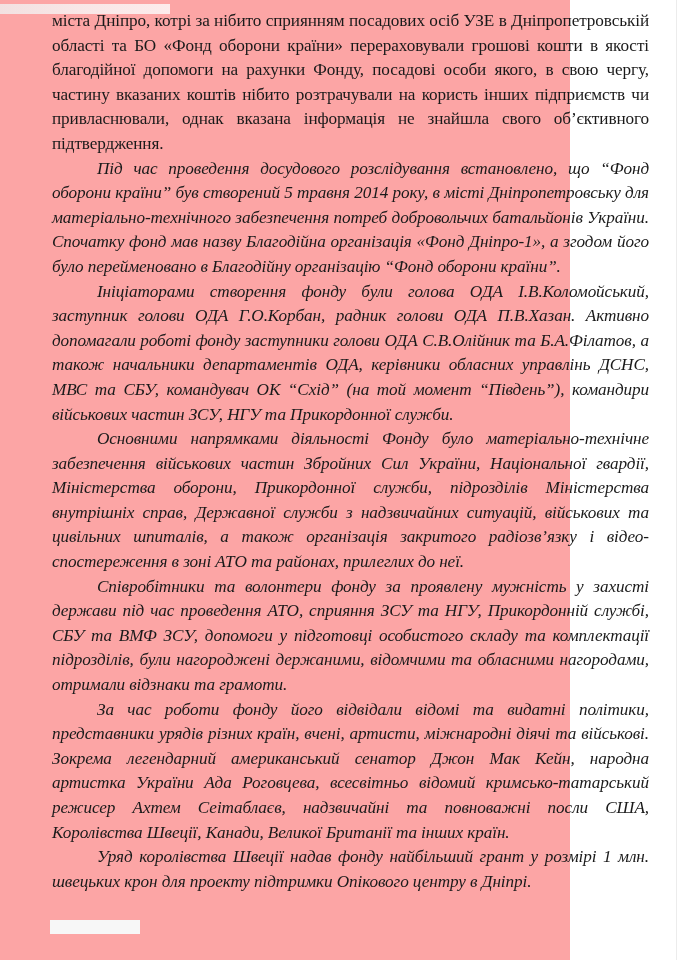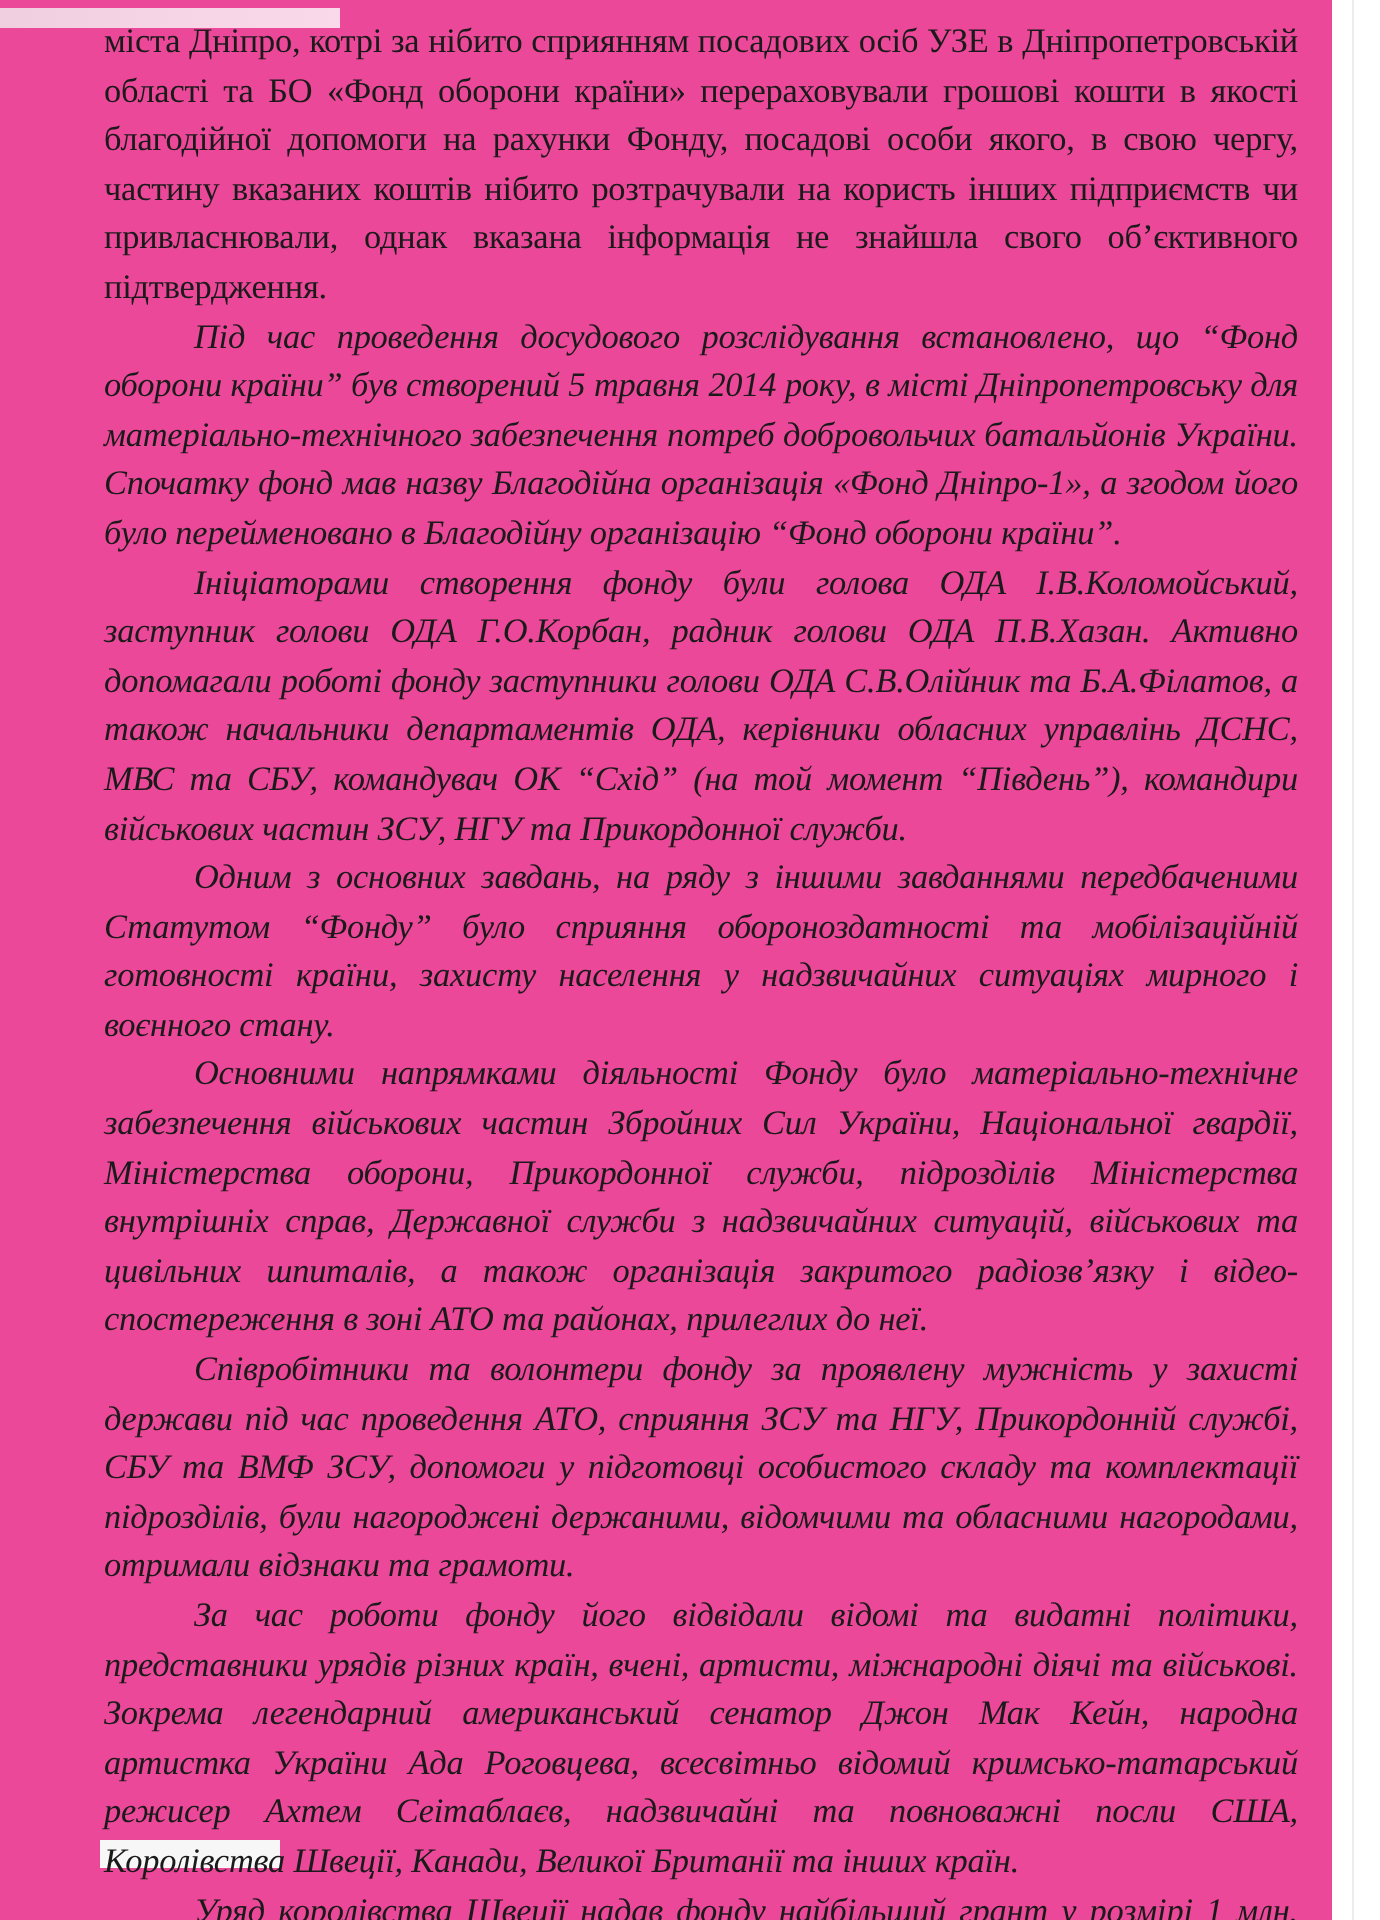--- a/index.html
+++ b/index.html
@@ -9,22 +9,22 @@
     }
     body {
       width: 690px;
       height: 960px;
       overflow: hidden;
       position: relative;
     }
     .page {
       position: absolute;
       left: 0; top: 0;
-      width: 666px; height: 960px;
-      background: #ec4899;
+      width: 570px; height: 960px;
+      background: #fca5a5;
     }
     .page-edge {
       position: absolute;
       left: 676px; top: 0;
       width: 1px; height: 960px;
       background: #ececec;
     }
     .top-smudge {
       position: absolute;
       left: 0; top: 4px;
@@ -63,20 +63,19 @@
 
 <div class="page">
   <div class="top-smudge"></div>
   <div class="page-edge"></div>
   <div class="bottom-smudge"></div>
 
   <div class="text">
     <p>міста Дніпро, котрі за нібито сприянням посадових осіб УЗЕ в Дніпропетровській області та БО «Фонд оборони країни»  перераховували грошові кошти в якості благодійної допомоги на рахунки Фонду, посадові особи якого, в свою чергу, частину вказаних коштів нібито розтрачували на користь інших підприємств чи привласнювали, однак вказана інформація не знайшла свого об’єктивного підтвердження.</p>
     <p class="indent">Під час проведення досудового розслідування встановлено, що “Фонд оборони країни” був створений 5 травня 2014 року, в місті Дніпропетровську для матеріально-технічного забезпечення потреб добровольчих батальйонів України. Спочатку фонд мав назву Благодійна організація «Фонд Дніпро-1», а згодом його було перейменовано в Благодійну організацію “Фонд оборони країни”.</p>
     <p class="indent">Ініціаторами створення фонду були голова ОДА І.В.Коломойський, заступник голови ОДА Г.О.Корбан, радник голови ОДА П.В.Хазан. Активно допомагали роботі фонду заступники голови ОДА С.В.Олійник та Б.А.Філатов, а також начальники департаментів ОДА, керівники обласних управлінь ДСНС, МВС та СБУ, командувач ОК “Схід” (на той момент “Південь”), командири військових частин ЗСУ, НГУ та Прикордонної служби.</p>
-    <p class="indent">Одним з основних завдань, на ряду з іншими завданнями передбаченими Статутом “Фонду” було сприяння обороноздатності та мобілізаційній готовності країни, захисту населення у надзвичайних ситуаціях мирного і воєнного стану.</p>
     <p class="indent">Основними напрямками діяльності Фонду було матеріально-технічне забезпечення військових частин Збройних Сил України, Національної гвардії, Міністерства оборони, Прикордонної служби, підрозділів Міністерства внутрішніх справ, Державної служби з надзвичайних ситуацій, військових та цивільних шпиталів, а також організація закритого радіозв’язку і відео-спостереження в зоні АТО та районах, прилеглих до неї.</p>
     <p class="indent">Співробітники та волонтери фонду за проявлену мужність у захисті держави під час проведення АТО, сприяння ЗСУ та НГУ, Прикордонній службі, СБУ та ВМФ ЗСУ, допомоги у підготовці особистого складу та комплектації підрозділів, були нагороджені держаними, відомчими та обласними нагородами, отримали відзнаки та грамоти.</p>
     <p class="indent">За час роботи фонду його відвідали відомі та видатні політики, представники урядів різних країн, вчені, артисти, міжнародні діячі та військові. Зокрема легендарний американський сенатор Джон Мак Кейн, народна артистка України Ада Роговцева, всесвітньо відомий кримсько-татарський режисер Ахтем Сеітаблаєв, надзвичайні та повноважні посли США, Королівства Швеції, Канади, Великої Британії та інших країн.</p>
     <p class="indent">Уряд королівства Швеції надав фонду найбільший грант у розмірі 1 млн. швецьких крон для проекту підтримки Опікового центру в Дніпрі.</p>
 
   </div>
 </div>
 
 </body></html>

